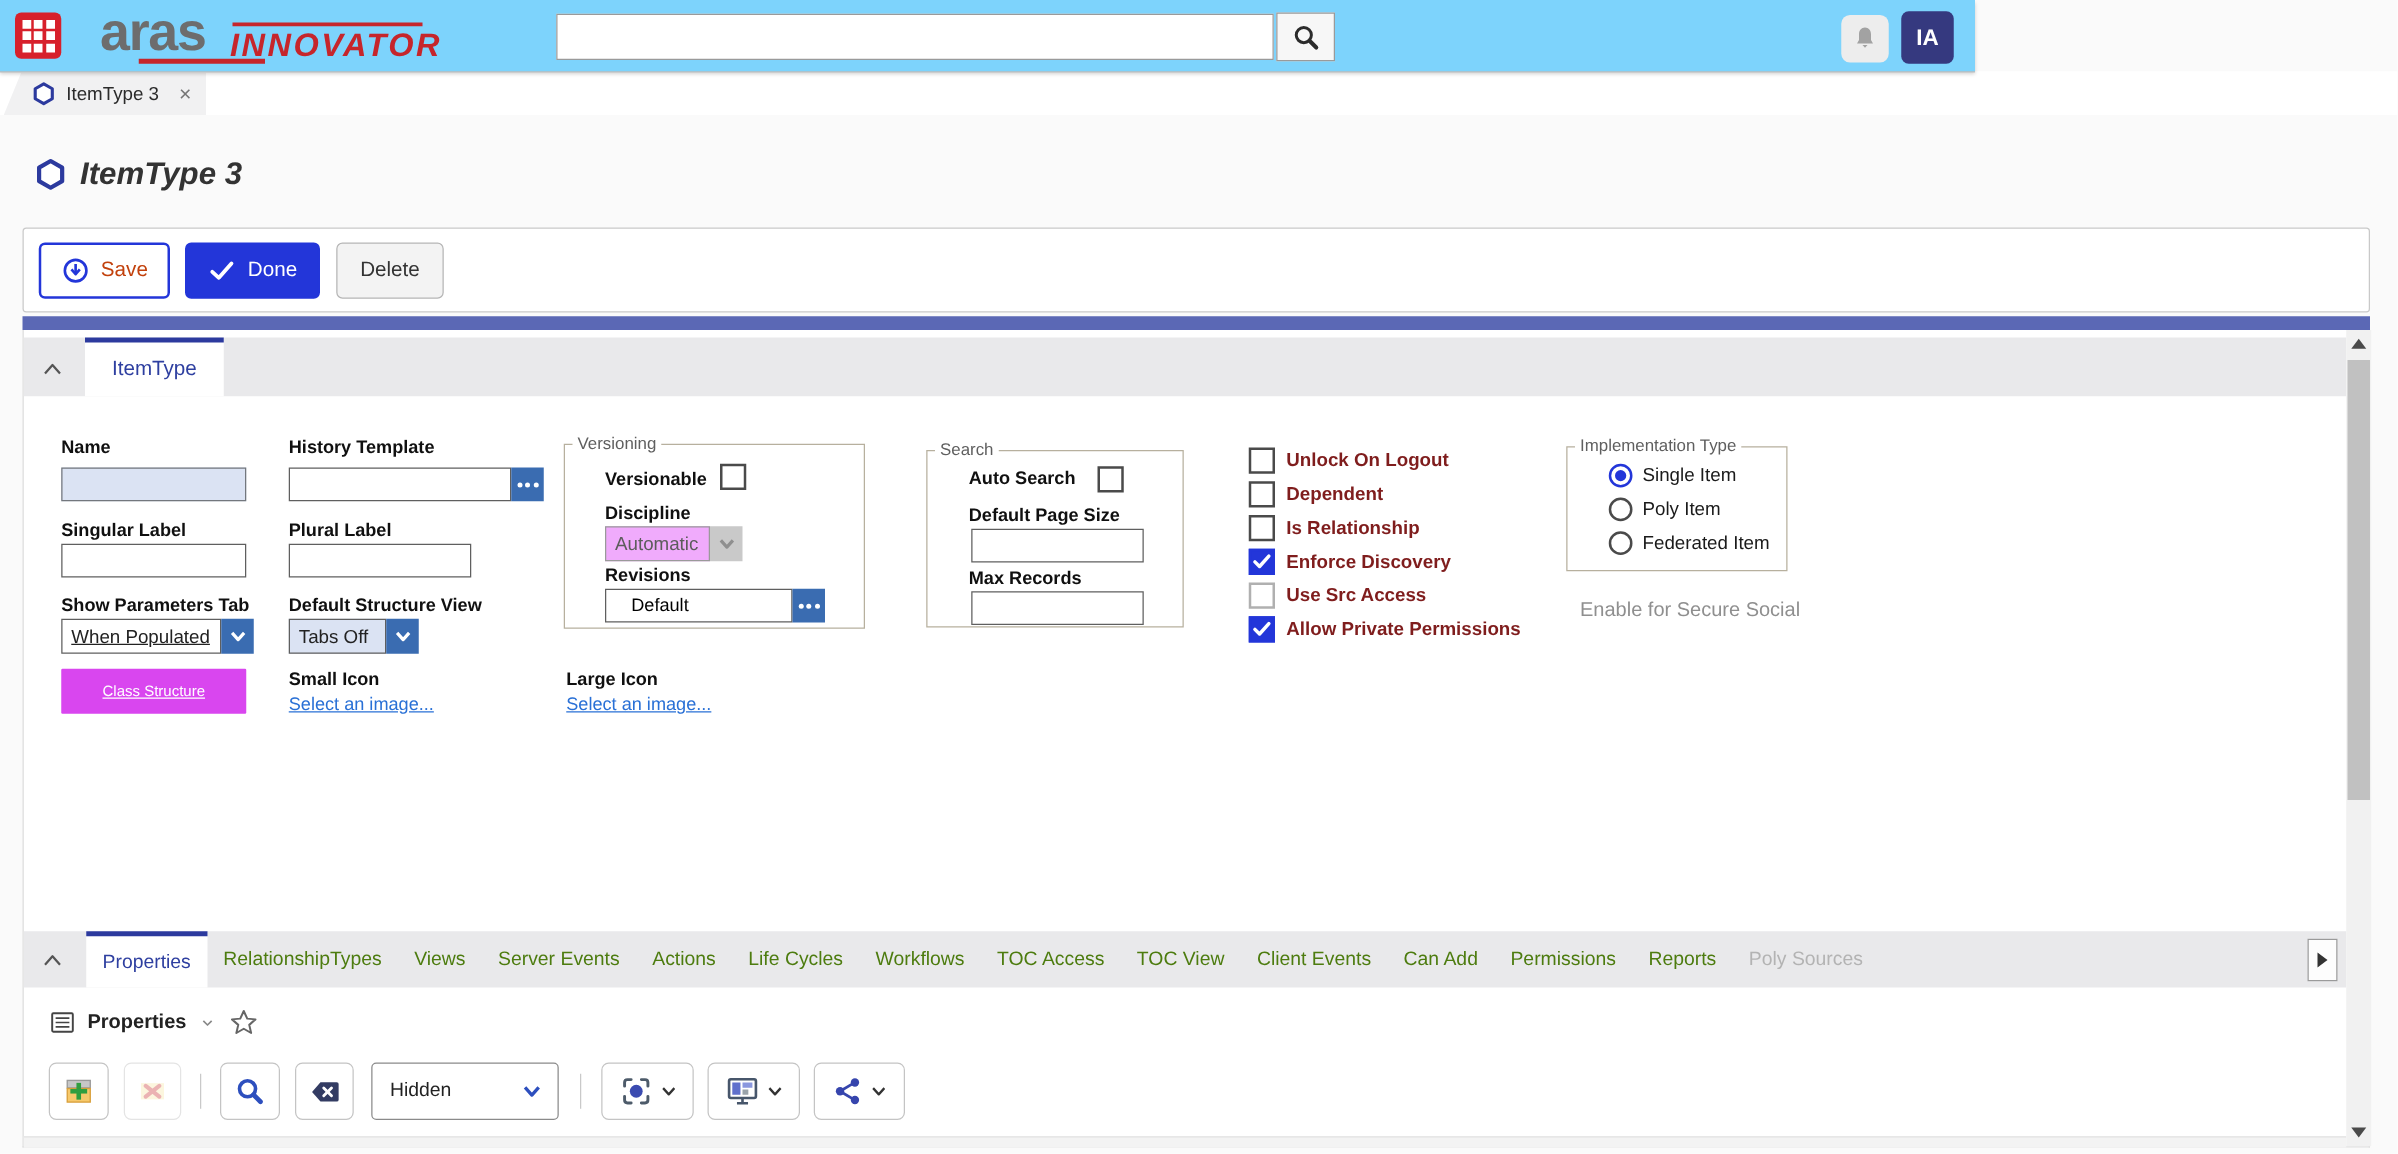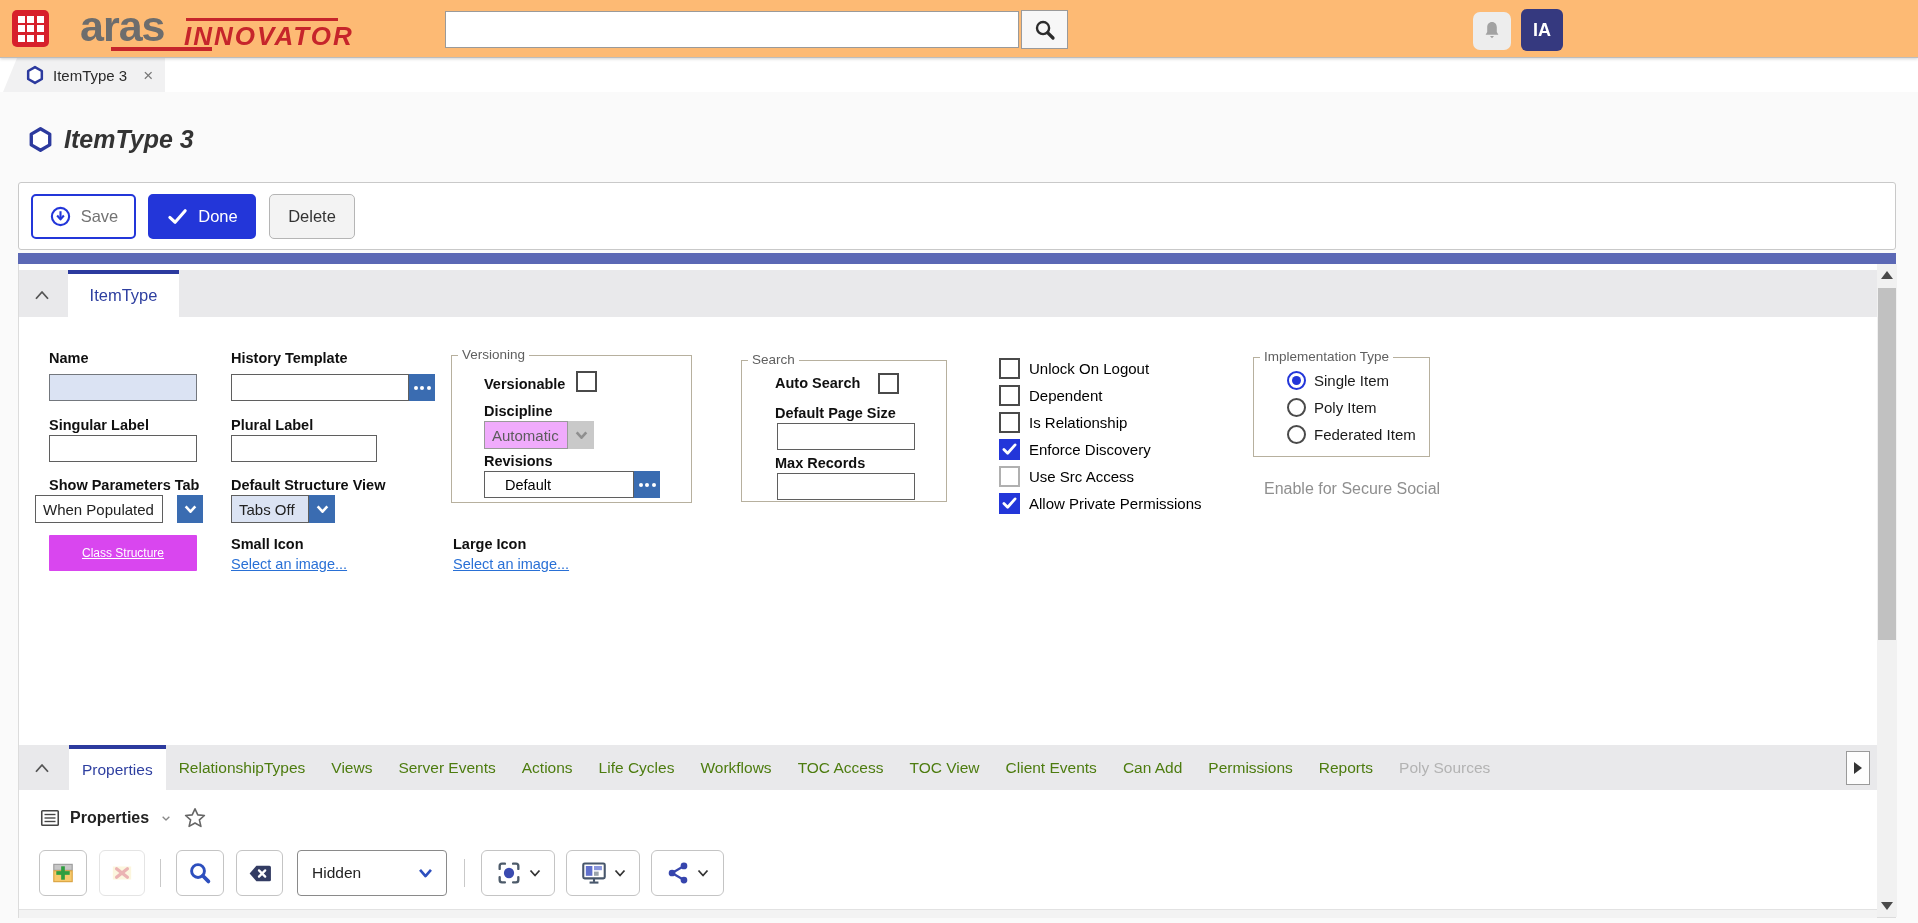--- a/index.html
+++ b/index.html
@@ -2,21 +2,21 @@
 <html><head>
 <meta charset="utf-8">
 <style>
   * { margin:0; padding:0; box-sizing:border-box; }
   html,body { width:1918px; height:923px; overflow:hidden; }
   body { font-family:"Liberation Sans", sans-serif; background:#fafafa; }
   .abs { position:absolute; }
   #screen { position:relative; width:1918px; height:923px; }
 
   
-  #appbar { left:0; top:0; width:1918px; height:57px; background:#fdba74;
+  #appbar { left:0; top:0; width:1580px; height:57px; background:#7dd3fc;
             box-shadow:0 1px 0 #bdbdbd, 0 2px 3px rgba(0,0,0,.18); z-index:5; }
   #launcher { left:12px; top:10px; width:37px; height:37px; background:#d7202b; border-radius:5px;
               display:grid; grid-template-columns:repeat(3,7px); grid-template-rows:repeat(3,7px);
               gap:2.5px; align-content:center; justify-content:center; cursor:pointer; }
   #launcher span { background:#fff; }
   .brand { left:80px; top:2px; font-size:43px; font-weight:bold; color:#6d6d6d; letter-spacing:-1px; }
   .brand-underline { left:111px; top:47px; width:101px; height:4px; background:#c6252b; }
   .product { left:184px; top:21px; font-size:26px; font-weight:bold; font-style:italic; color:#c6252b; letter-spacing:2px; }
   .product-overline { left:186px; top:18px; width:152px; height:3px; background:#c6252b; }
   #main-search { left:445px; top:11px; width:574px; height:37px; border:1px solid #9a9a9a; background:#fff;
@@ -37,21 +37,21 @@
   #window-tab .wt-close { color:#777; font-size:17px; margin-left:8px; cursor:pointer; line-height:1; }
 
   
   #page-title-row { left:27px; top:125px; display:flex; align-items:center; gap:10px; }
   #page-title { font-size:25px; font-weight:bold; font-style:italic; color:#333; }
 
   
   #cmdbar { left:18px; top:182px; width:1878px; height:68px; background:#fff; border:1px solid #c9c9c9; border-radius:3px; }
   .cmd-btn { position:absolute; top:11px; height:45px; border-radius:5px; display:flex; align-items:center;
              justify-content:center; gap:9px; font-size:16.5px; cursor:pointer; }
-  #save-btn { left:12px; width:105px; background:#fff; border:2px solid #2336d9; color:#737373; }
+  #save-btn { left:12px; width:105px; background:#fff; border:2px solid #2336d9; color:#c2410c; }
   #done-btn { left:129px; width:108px; background:#2336d9; border:2px solid #2336d9; color:#fff; }
   #delete-btn { left:250px; width:86px; background:#f3f3f3; border:1px solid #b5b5b5; color:#333; }
 
   #blue-strip { left:18px; top:253px; width:1878px; height:11px; background:#5b68b5; }
 
   
   #panel { left:18px; top:264px; width:1878px; height:654px; background:#fff;
            border:1px solid #dcdcdc; border-top:none; }
 
   .section-strip { position:absolute; left:0; width:1858px; background:#e9e9eb; }
@@ -79,21 +79,21 @@
              justify-content:center; cursor:pointer; border-radius:1px;text-decoration:underline; }
   .img-link { position:absolute; color:#2970d6; font-size:14.5px; text-decoration:underline; cursor:pointer; white-space:nowrap; }
 
   .grp { position:absolute; border:1px solid #b7b09e; }
   .grp-legend { position:absolute; top:-9px; left:6px; background:#fff; padding:0 4px; color:#5f5f5f; font-size:13.5px; white-space:nowrap; }
 
   .cb { position:absolute; width:21px; height:21px; border:2px solid #4a4a4a; background:#fff; cursor:pointer;
         display:flex; align-items:center; justify-content:center; }
   .cb.checked { background:#2336d9; border-color:#2336d9; }
   .cb.dim { border-color:#b0b0b0; }
-  .flag-lbl { position:absolute; font-size:15px; font-weight:normal; color:#000000; white-space:nowrap; cursor:default; }
+  .flag-lbl { position:absolute; font-size:15px; font-weight:bold; color:#7f1d1d; white-space:nowrap; cursor:default; }
 
   .radio { position:absolute; width:19px; height:19px; border:2.5px solid #4a4a4a; border-radius:50%; background:#fff;
            cursor:pointer; display:flex; align-items:center; justify-content:center; }
   .radio.sel { border-color:#2336d9; }
   .radio.sel i { width:9px; height:9px; border-radius:50%; background:#2336d9; }
   .radio-lbl { position:absolute; font-size:15px; color:#1a1a1a; white-space:nowrap; }
 
   .muted-note { position:absolute; color:#8f8f8f; font-size:16px; white-space:nowrap; }
 
   
@@ -225,21 +225,21 @@
         <i></i>
       </button>
 
     <div class="lbl" style="left:30px; top:153px;">Singular Label</div>
     <input class="inp" style="left: 30px; top: 171px; width: 148px; height: 27px;" value="">
 
     <div class="lbl" style="left:212px; top:153px;">Plural Label</div>
     <input class="inp" style="left: 212px; top: 171px; width: 146px; height: 27px;" value="">
 
     <div class="lbl" style="left:30px; top:213px;">Show Parameters Tab</div>
-    <div class="dd-field" style="left:16px; top:231px; width:128px; height:28px;">When Populated</div>
+    <div class="dd-field" style="left:30px; top:231px; width:128px; height:28px;text-decoration:underline;">When Populated</div>
     <div class="dd-btn" style="left:158px; top:231px; width:26px; height:28px;">
       <svg width="15" height="12" viewBox="0 0 14 11">
         <polyline points="2.5,3 7,8 11.5,3" fill="none" stroke="#fff" stroke-width="2.4" stroke-linejoin="round"></polyline>
       </svg>
     </div>
 
     <div class="lbl" style="left:212px; top:213px;">Default Structure View</div>
     <div class="dd-field blue" style="left:212px; top:231px; width:78px; height:28px;text-align:center;">Tabs Off</div>
     <div class="dd-btn" style="left:290px; top:231px; width:26px; height:28px;">
       <svg width="15" height="12" viewBox="0 0 14 11">

